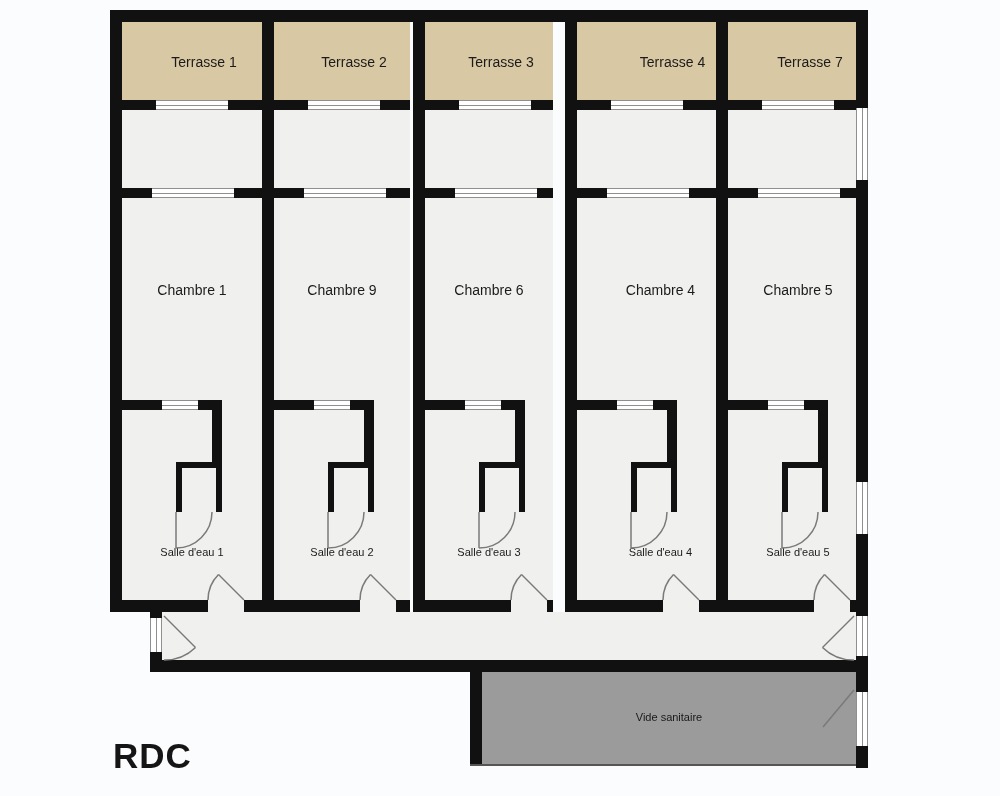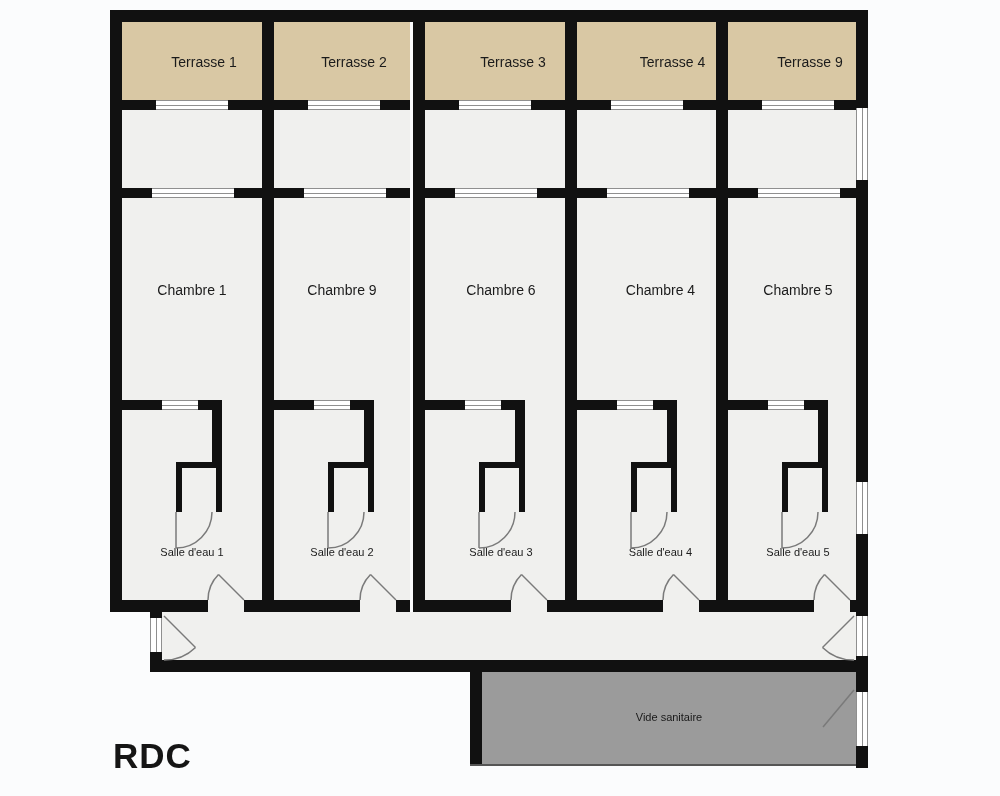--- a/index.html
+++ b/index.html
@@ -125,21 +125,21 @@
     <div class="wall bow-l"></div>
     <div class="wall bow-r"></div>
     <svg class="doors" width="152" height="602" viewBox="0 0 152 602">
       <path class="dl" d="M 66 502 L 66 538"></path>
       <path class="dl" d="M 66 538 A 36 36 0 0 0 102 502"></path>
       <path class="dl" d="M 134 590 L 108.5 564.5"></path>
       <path class="dl" d="M 98 590 A 36 36 0 0 1 108.5 564.5"></path>
     </svg>
   </div>
 
-  <div class="unit" style="left:413px;width:164px;">
+  <div class="unit" style="left:413px;width:140px;">
     <div class="unit-floor"></div>
     <div class="wall wall-left"></div>
     <div class="terrace-area"></div>
     <div class="label terrace-label">Terrasse 3</div>
     <div class="wall sd-l"></div>
     <div class="glass-h sd-g"></div>
     <div class="wall sd-r"></div>
     <div class="wall ww-l"></div>
     <div class="glass-h ww-g"></div>
     <div class="wall ww-r"></div>
@@ -185,21 +185,21 @@
       <path class="dl" d="M 66 538 A 36 36 0 0 0 102 502"></path>
       <path class="dl" d="M 134 590 L 108.5 564.5"></path>
       <path class="dl" d="M 98 590 A 36 36 0 0 1 108.5 564.5"></path>
     </svg>
   </div>
 
   <div class="unit" style="left:716px;width:152px;">
     <div class="unit-floor"></div>
     <div class="wall wall-left"></div>
     <div class="terrace-area"></div>
-    <div class="label terrace-label">Terrasse 9</div>
+    <div class="label terrace-label">Terrasse 7</div>
     <div class="wall sd-l"></div>
     <div class="glass-h sd-g"></div>
     <div class="wall sd-r"></div>
     <div class="wall ww-l"></div>
     <div class="glass-h ww-g"></div>
     <div class="wall ww-r"></div>
     <div class="label chamber-label">Chambre 5</div>
     <div class="wall bw-l"></div>
     <div class="glass-h bw-g"></div>
     <div class="wall bw-r"></div>

